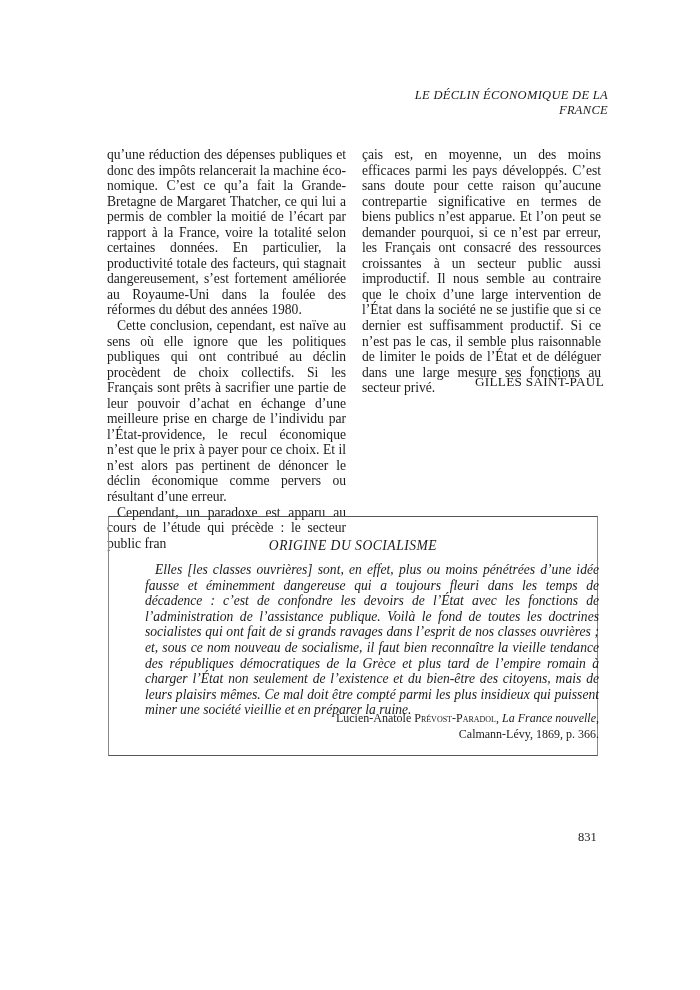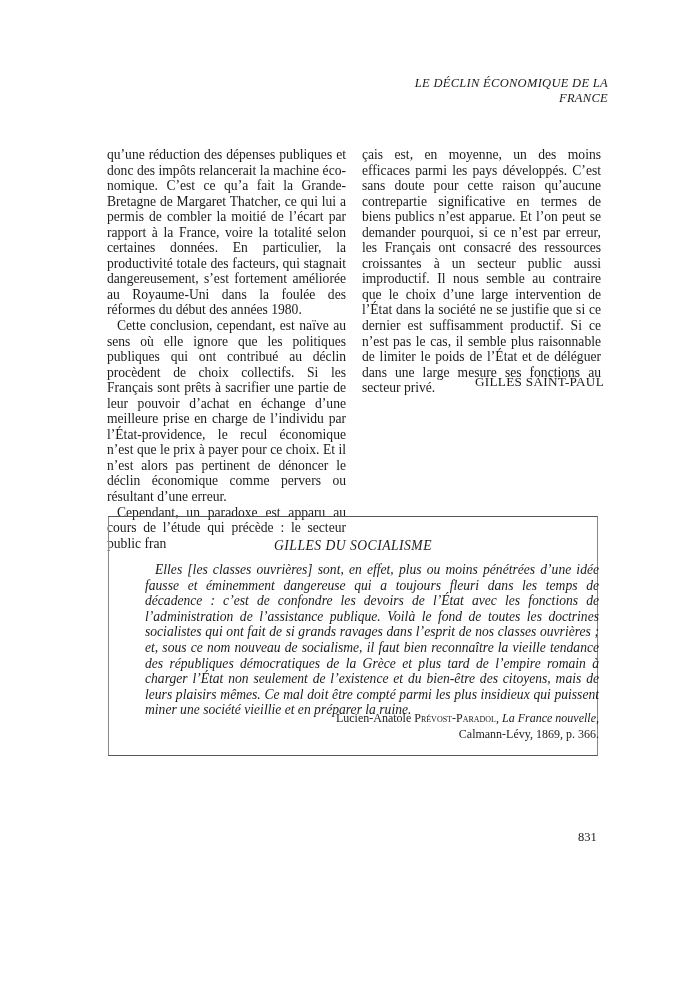--- a/index.html
+++ b/index.html
@@ -1,18 +1,18 @@
 <!DOCTYPE html>
 <html><head>
 <meta charset="utf-8">
 <style>
   html, body { margin: 0; padding: 0; background: #ffffff; }
   body { width: 700px; height: 990px; position: relative; overflow: hidden;
          font-family: "Liberation Serif", "DejaVu Serif", serif; color: #1a1a1a; }
-  .running-head { position: absolute; top: 76px; left: 372px; width: 236px; text-align: right;
+  .running-head { position: absolute; top: 88px; left: 372px; width: 236px; text-align: right;
          font-style: italic; font-size: 12.5px; letter-spacing: 0.3px; }
   .col { position: absolute; top: 110px; width: 239px; font-size: 13.6px; line-height: 15.55px;
          text-align: justify; hyphens: manual; margin-top: 37px; }
   .col-left { left: 107px; }
   .col-right { left: 362px; }
   .col p { margin: 0; text-indent: 0; }
   .col p.ind { text-indent: 10px; }
   .signature { position: absolute; top: 374px; left: 362px; width: 242px; text-align: right;
          font-size: 13.2px; letter-spacing: 0.3px; }
   .box { position: absolute; left: 108px; top: 516px; width: 490px; height: 240px;
@@ -39,21 +39,21 @@
   <p class="ind">Cependant, un paradoxe est apparu au cours de l’étude qui précède : le secteur public fran­</p>
 </div>
 
 <div class="col col-right">
   <p>çais est, en moyenne, un des moins efficaces parmi les pays développés. C’est sans doute pour cette raison qu’aucune contrepartie signi­ficative en termes de biens publics n’est apparue. Et l’on peut se demander pourquoi, si ce n’est par erreur, les Français ont consacré des ressources croissantes à un secteur public aussi improductif. Il nous semble au contraire que le choix d’une large intervention de l’État dans la société ne se justifie que si ce dernier est suffisamment productif. Si ce n’est pas le cas, il semble plus raisonnable de limiter le poids de l’État et de déléguer dans une large mesure ses fonctions au secteur privé.</p>
 </div>
 
 <div class="signature">GILLES SAINT-PAUL</div>
 
 <div class="box"></div>
-<div class="box-title">GILLES DU SOCIALISME</div>
+<div class="box-title">ORIGINE DU SOCIALISME</div>
 <div class="quote">
   <p>Elles [les classes ouvrières] sont, en effet, plus ou moins pénétrées d’une idée fausse et éminemment dangereuse qui a toujours fleuri dans les temps de décadence : c’est de confondre les devoirs de l’État avec les fonctions de l’administration de l’assistance publique. Voilà le fond de toutes les doctrines socialistes qui ont fait de si grands ravages dans l’esprit de nos classes ouvrières ; et, sous ce nom nouveau de socia­lisme, il faut bien reconnaître la vieille tendance des républiques démocratiques de la Grèce et plus tard de l’empire romain à charger l’État non seulement de l’existence et du bien-être des citoyens, mais de leurs plaisirs mêmes. Ce mal doit être compté parmi les plus insidieux qui puissent miner une société vieillie et en préparer la ruine.</p>
 </div>
 <div class="citation">
   <div>
     <span>Lucien-Anatole</span>
     <span class="sc">Prévost-Paradol</span>,
     <i>La France nouvelle</i>,
   </div>
   <div>Calmann-Lévy, 1869, p. 366.</div>

